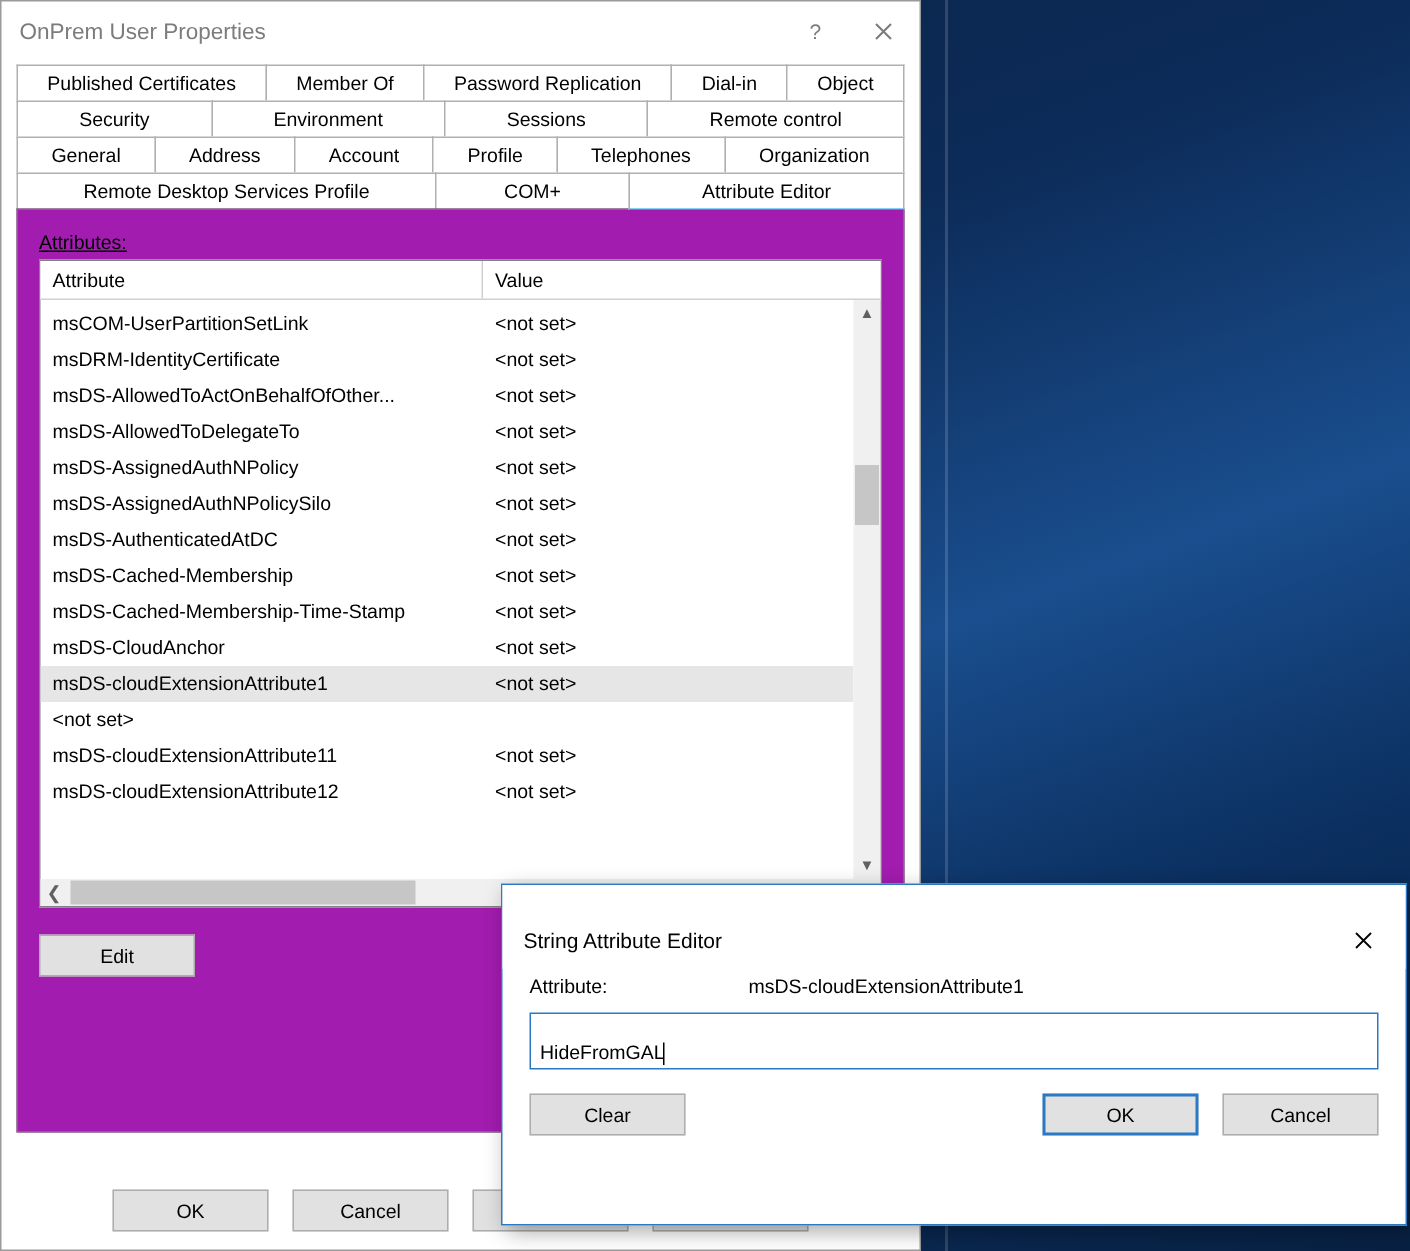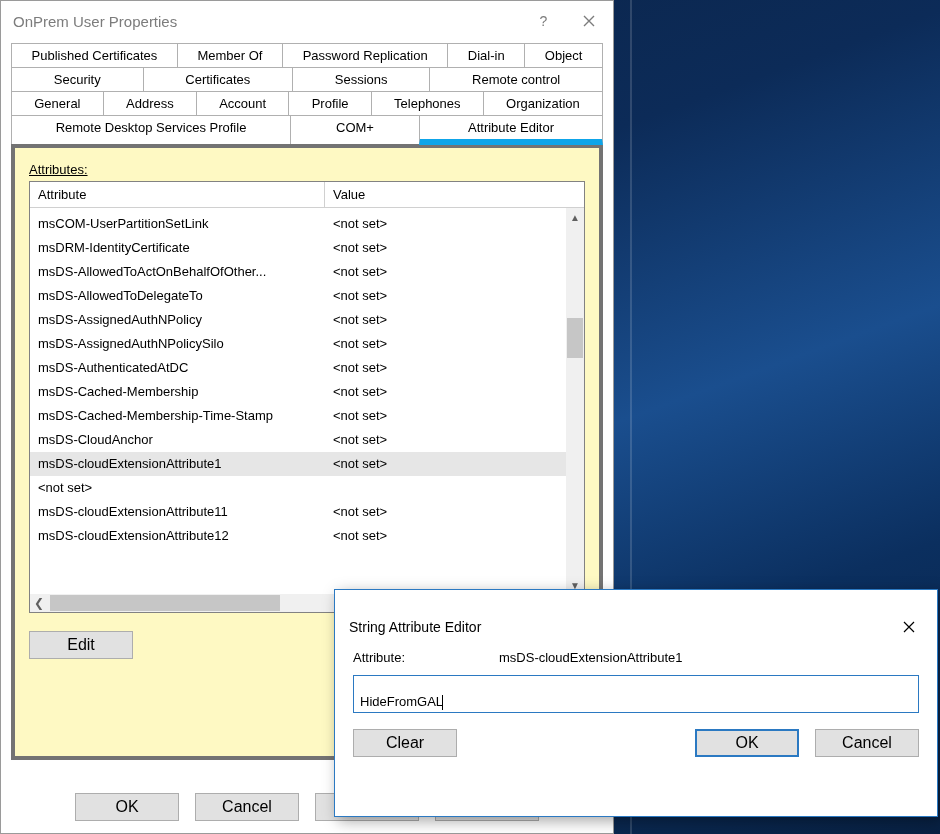--- a/index.html
+++ b/index.html
@@ -86,24 +86,24 @@
     flex: 1 1 auto;
   }
   .tab:first-child { margin-left: 0; }
   .tab-row.active-row .tab { background: #ffffff; }
   .tab.active {
     background: #ffffff;
     position: relative;
     z-index: 2;
   }
   .tab-panel {
-    border: 4px solid #737373;
+    border: 1px solid #737373;
     margin: 0 10px;
     padding: 14px 14px 18px 14px;
-    background: #fef9c3;
+    background: #a21caf;
     position: relative;
     top: -1px;
     height: 616px;
     box-sizing: border-box;
   }
 
   .attributes-label {
     text-decoration: underline;
     margin-bottom: 4px;
     display: inline-block;
@@ -198,21 +198,21 @@
     background: #c6c6c6;
   }
 
   .btn {
     background: #e1e1e1;
     border: 1px solid #adadad;
     padding: 0;
     height: 28px;
     width: 104px;
     font-family: inherit;
-    font-size: 16px;
+    font-size: 13px;
     cursor: default;
     display: inline-flex;
     align-items: center;
     justify-content: center;
   }
   .btn.disabled { color: #888; }
 
   .panel-buttons-top {
     margin-top: 18px;
     display: flex;
@@ -327,36 +327,36 @@
     <div class="tab-strip">
       <div class="tab-row">
         <div class="tab">Published Certificates</div>
         <div class="tab">Member Of</div>
         <div class="tab">Password Replication</div>
         <div class="tab">Dial-in</div>
         <div class="tab">Object</div>
       </div>
       <div class="tab-row">
         <div class="tab">Security</div>
-        <div class="tab">Certificates</div>
+        <div class="tab">Environment</div>
         <div class="tab">Sessions</div>
         <div class="tab">Remote control</div>
       </div>
       <div class="tab-row">
         <div class="tab">General</div>
         <div class="tab">Address</div>
         <div class="tab">Account</div>
         <div class="tab">Profile</div>
         <div class="tab">Telephones</div>
         <div class="tab">Organization</div>
       </div>
       <div class="tab-row active-row">
         <div class="tab" style="flex:0 0 280px">Remote Desktop Services Profile</div>
         <div class="tab" style="flex:0 0 130px">COM+</div>
-        <div class="tab active" style="flex:1;border-bottom:6px solid #0ea5e9">Attribute Editor</div>
+        <div class="tab active" style="flex:1;border-bottom:1px solid #0ea5e9">Attribute Editor</div>
       </div>
     </div>
 
     <div class="tab-panel">
       <span class="attributes-label">Attributes:</span>
 
       <div class="listview">
         <div class="lv-header">
           <div class="col attr">Attribute</div>
           <div class="col val">Value</div>

